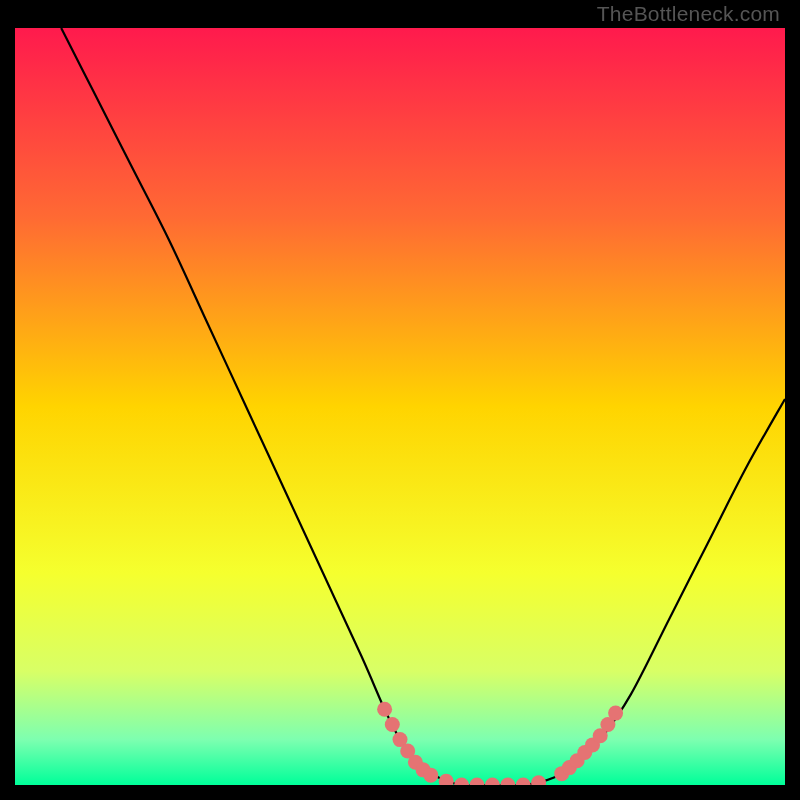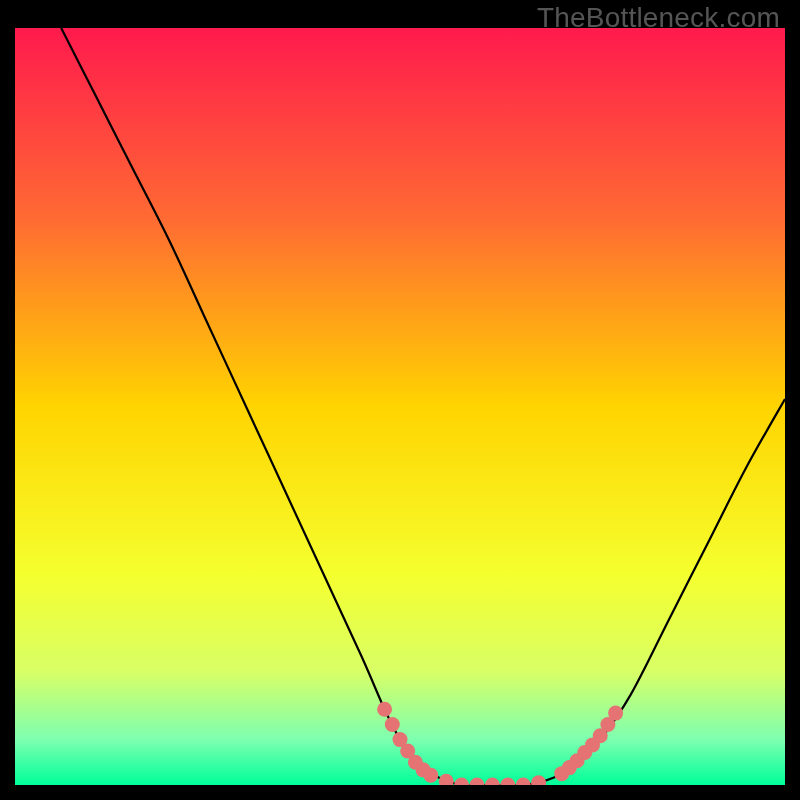--- a/index.html
+++ b/index.html
@@ -10,21 +10,21 @@
     height: 800px;
     overflow: hidden;
     position: relative;
     font-family: Arial, Helvetica, sans-serif;
   }
   .watermark {
     position: absolute;
     top: 2px;
     right: 20px;
     color: #555;
-    font-size: 28px;
+    font-size: 21px;
     font-weight: 500;
     letter-spacing: 0.2px;
   }
   .plot-area {
     position: absolute;
     left: 15px;
     top: 28px;
     width: 770px;
     height: 757px;
   }

